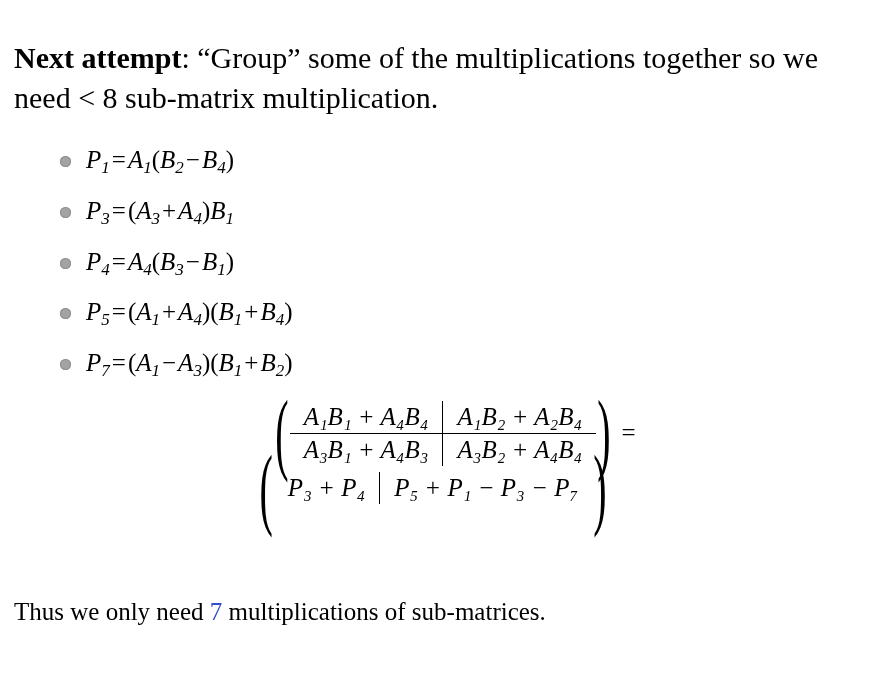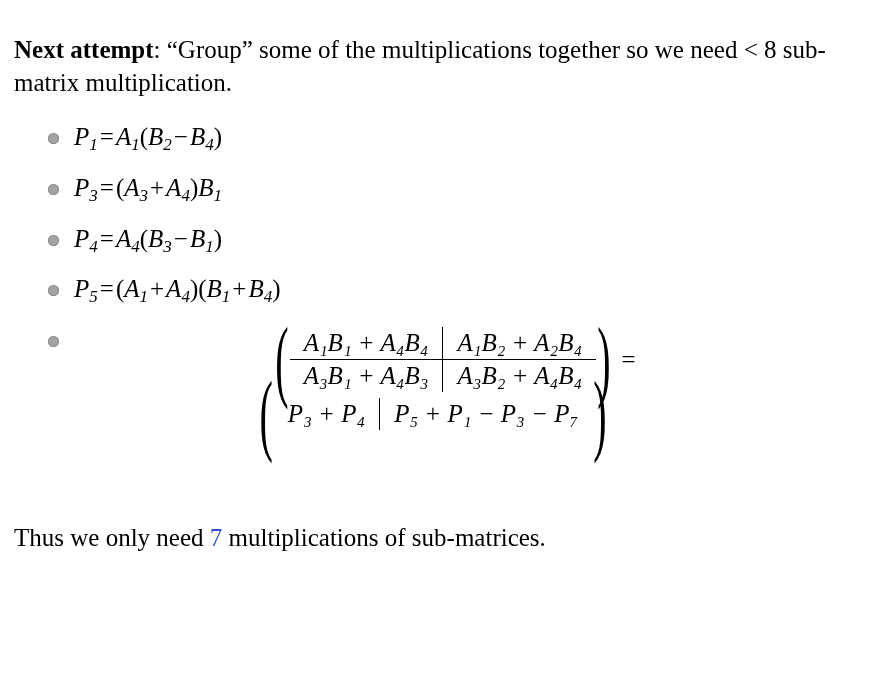--- a/index.html
+++ b/index.html
@@ -15,31 +15,31 @@
     overflow: hidden;
   }
   .page {
     position: relative;
     width: 884px;
     height: 686px;
     padding: 0;
   }
   
   .intro {
-    font-size: 25px;
+    font-size: 30px;
     line-height: 1.32;
     padding: 8px 12px 0 14px;
   }
   .intro .lead {
     font-weight: bold;
   }
   
   ul.plist {
     list-style: none;
-    margin: 14px 0 0 4px;
+    margin: 14px 0 0 16px;
     padding: 0 0 0 44px;
   }
   ul.plist li {
     position: relative;
     font-size: 25px;
     line-height: 1.0;
     margin: 0 0 22px 0;
     padding-left: 26px;
   }
   ul.plist li .bullet {
@@ -147,20 +147,21 @@
     <li>
       <span class="bullet"></span>
       <span class="m">P<sub>4</sub><span class="op">=</span>A<sub>4</sub><span class="paren">(</span>B<sub>3</sub><span class="op">−</span>B<sub>1</sub><span class="paren">)</span></span>
     </li>
     <li>
       <span class="bullet"></span>
       <span class="m">P<sub>5</sub><span class="op">=</span><span class="paren">(</span>A<sub>1</sub><span class="op">+</span>A<sub>4</sub><span class="paren">)(</span>B<sub>1</sub><span class="op">+</span>B<sub>4</sub><span class="paren">)</span></span>
     </li>
     <li>
       <span class="bullet"></span>
+      <span class="m">P<sub>7</sub><span class="op">=</span><span class="paren">(</span>A<sub>1</sub><span class="op">−</span>A<sub>3</sub><span class="paren">)(</span>B<sub>1</sub><span class="op">+</span>B<sub>2</sub><span class="paren">)</span></span>
     </li>
   </ul>
 
   <div class="matrix-block">
 
     <div class="mrow first">
       <span class="bigparen">(</span>
       <table class="mat">
         <tbody>
             <tr class="top-row">

